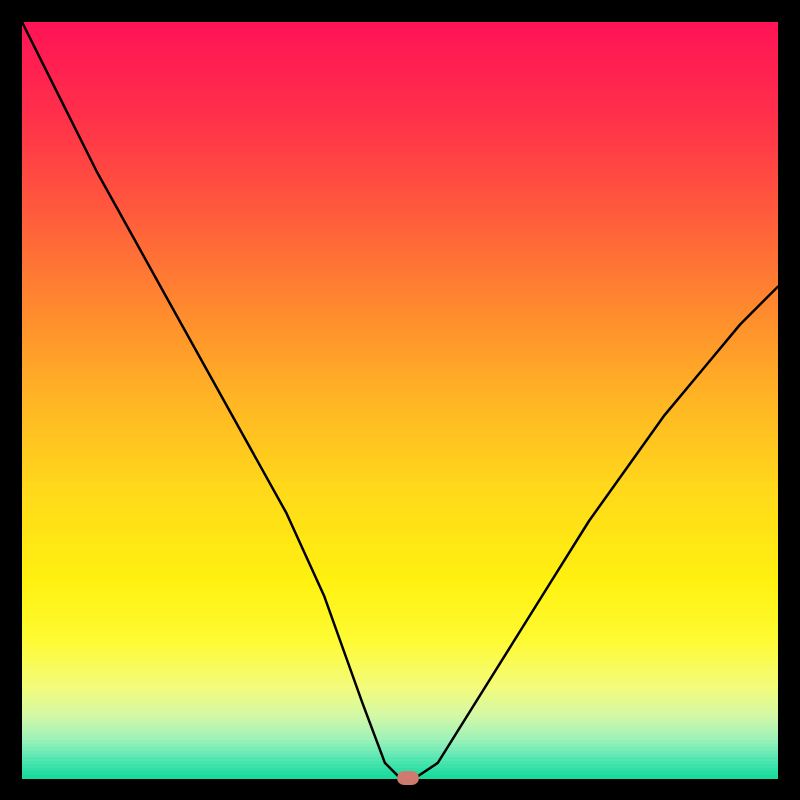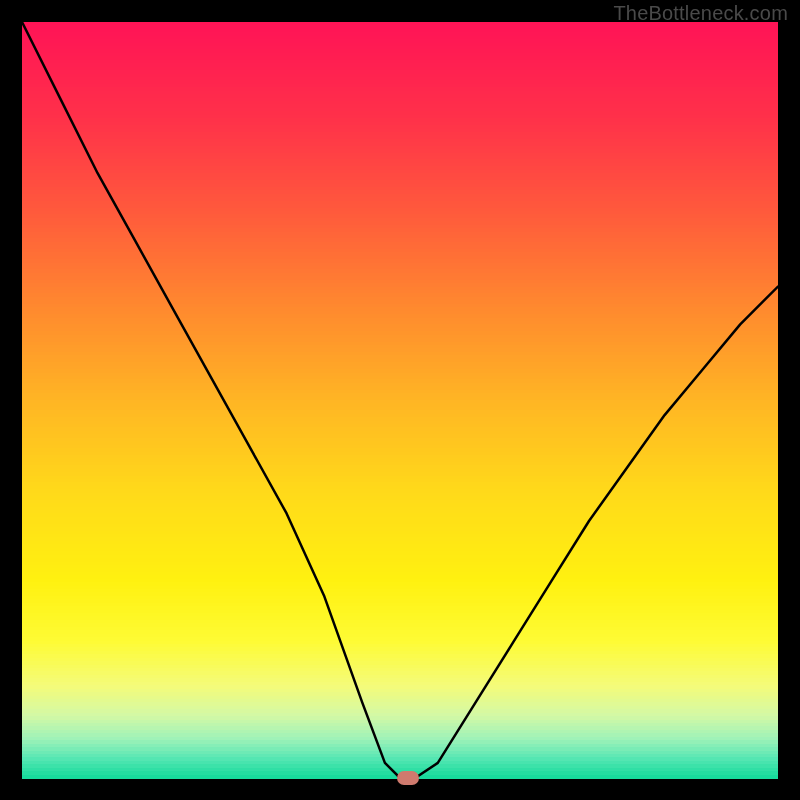--- a/index.html
+++ b/index.html
@@ -52,21 +52,20 @@
     height: 14px;
     background: #cf7a6e;
     border-radius: 7px;
     transform: translate(-50%, -50%);
   }
 </style>
 </head>
 <body>
 
 <div class="outer">
-  <div class="watermark">TheBottleneck.com</div>
   <div class="plot" id="plot">
       <div class="strip" style="top: 0px; height: 4.43636px; background: rgb(255, 20, 86);"></div>
       <div class="strip" style="top: 3.43636px; height: 4.43636px; background: rgb(255, 21, 86);"></div>
       <div class="strip" style="top: 6.87273px; height: 4.43636px; background: rgb(255, 22, 85);"></div>
       <div class="strip" style="top: 10.3091px; height: 4.43636px; background: rgb(255, 23, 85);"></div>
       <div class="strip" style="top: 13.7455px; height: 4.43636px; background: rgb(255, 24, 84);"></div>
       <div class="strip" style="top: 17.1818px; height: 4.43636px; background: rgb(255, 25, 84);"></div>
       <div class="strip" style="top: 20.6182px; height: 4.43636px; background: rgb(255, 26, 83);"></div>
       <div class="strip" style="top: 24.0545px; height: 4.43636px; background: rgb(255, 27, 83);"></div>
       <div class="strip" style="top: 27.4909px; height: 4.43636px; background: rgb(255, 28, 82);"></div>

